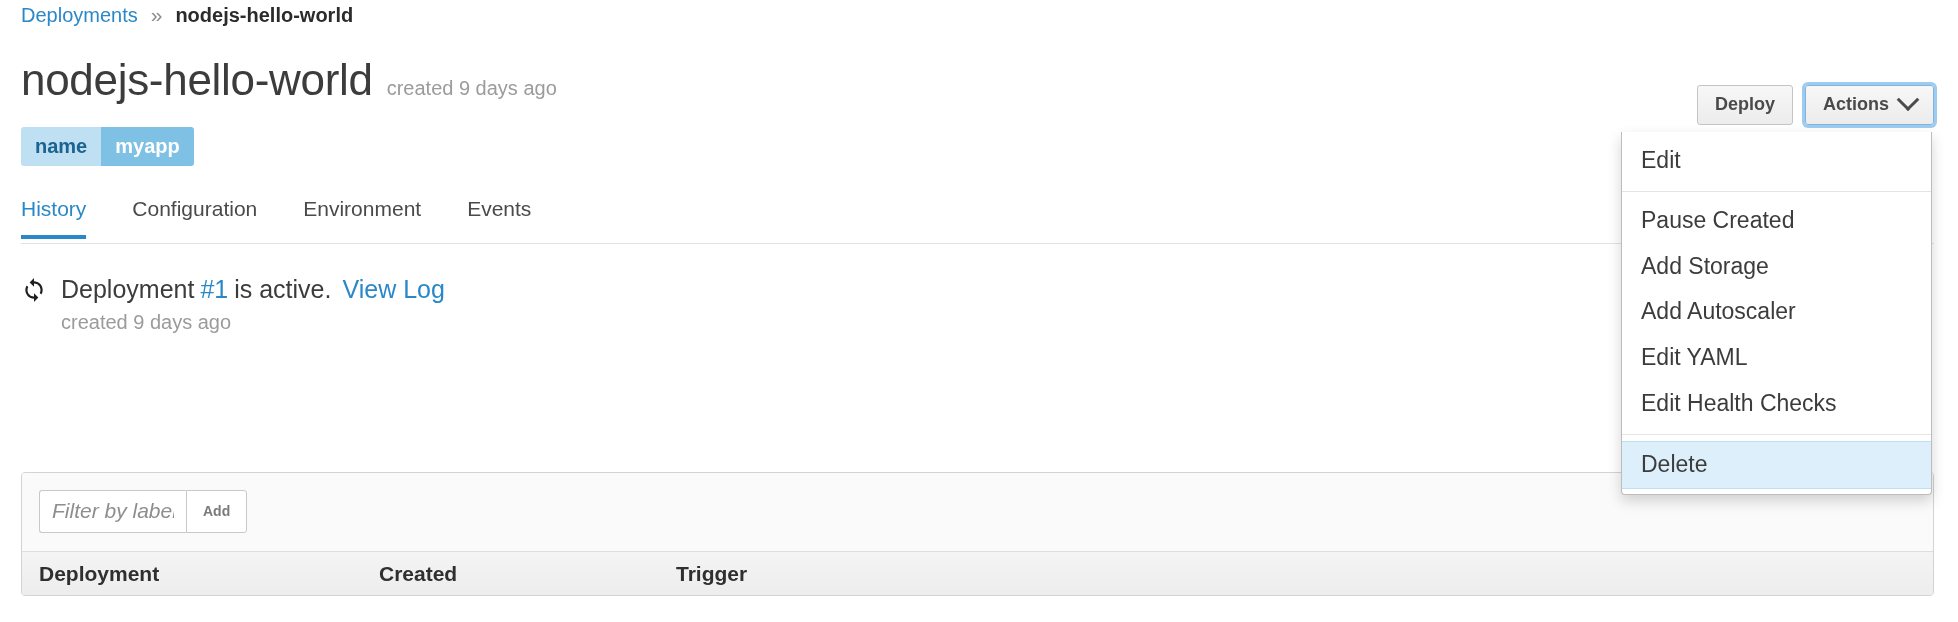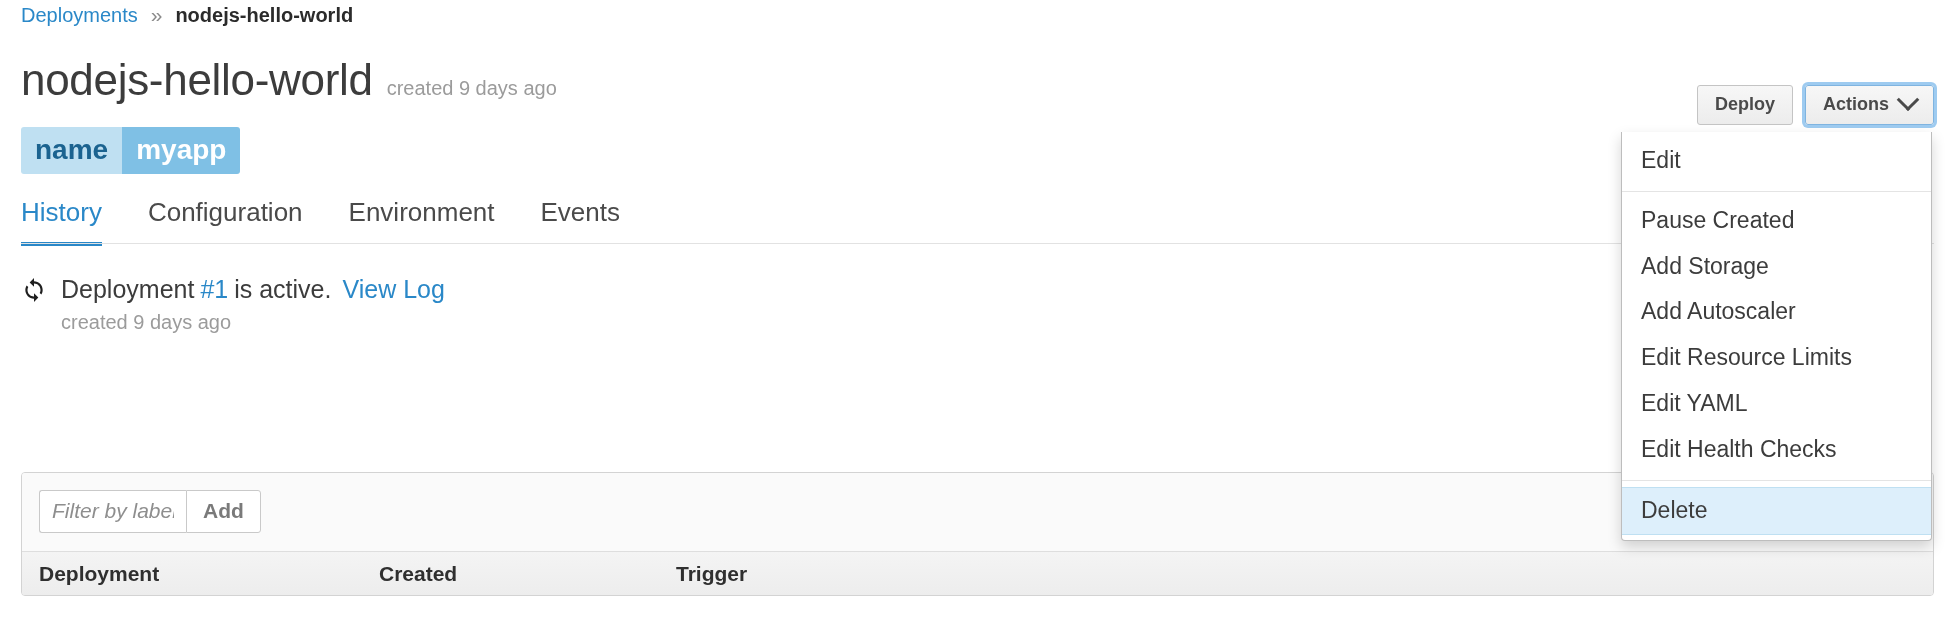--- a/index.html
+++ b/index.html
@@ -105,21 +105,21 @@
 
   
   #label-badges {
     position: absolute;
     left: 21px;
     top: 127px;
     display: flex;
   }
   .badge {
     display: flex;
-    font-size: 28px;
+    font-size: 20px;
     font-weight: bold;
     line-height: 1;
   }
   .badge-key {
     background: #bfe0f2;
     color: #1b6390;
     padding: 9px 14px 10px 14px;
     border-radius: 3px 0 0 3px;
   }
   .badge-val {
@@ -132,21 +132,21 @@
   
   #tabs {
     position: absolute;
     left: 21px;
     top: 197px;
     right: 0;
     display: flex;
     align-items: flex-end;
   }
   .tab {
-    font-size: 26px;
+    font-size: 21px;
     color: #4a4a4a;
     padding: 0 0 14px 0;
     margin-right: 46px;
     cursor: pointer;
     border-bottom: 4px solid transparent;
   }
   .tab.active {
     color: #2a88c8;
     border-bottom-color: #2a88c8;
   }
@@ -220,21 +220,21 @@
     border: 1px solid #c9c9c9;
     border-right: none;
     border-radius: 3px 0 0 3px;
     padding: 8px 12px 9px 12px;
     width: 122px;
     outline: none;
   }
   #filter-input::placeholder { color: #8e8e8e; font-style: italic; opacity: 1; }
   #add-label-button {
     font-family: "Liberation Sans", sans-serif;
-    font-size: 21px;
+    font-size: 14px;
     font-weight: bold;
     color: #7a7a7a;
     background: #ffffff;
     border: 1px solid #c9c9c9;
     border-radius: 0 3px 3px 0;
     padding: 8px 16px 9px 16px;
     cursor: pointer;
   }
   #table-head {
     display: flex;
@@ -356,18 +356,17 @@
     <div class="th col-trigger">Trigger</div>
   </div>
 </div>
 
 <div id="actions-menu">
   <div class="menu-item">Edit</div>
   <div class="menu-divider"></div>
   <div class="menu-item">Pause Created</div>
   <div class="menu-item">Add Storage</div>
   <div class="menu-item">Add Autoscaler</div>
-  <div class="menu-item">Edit Resource Limits</div>
   <div class="menu-item">Edit YAML</div>
   <div class="menu-item">Edit Health Checks</div>
   <div class="menu-divider"></div>
   <div class="menu-item highlight">Delete</div>
 </div>
 
 </body></html>

